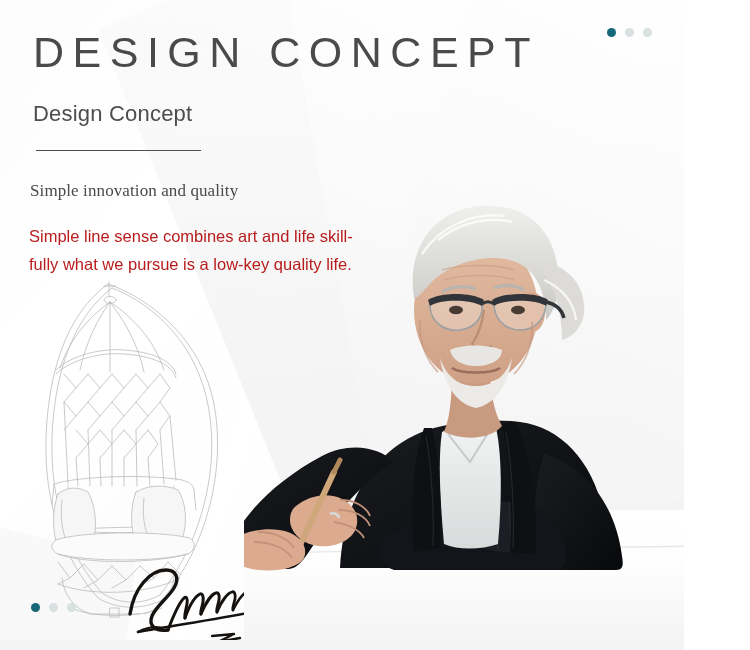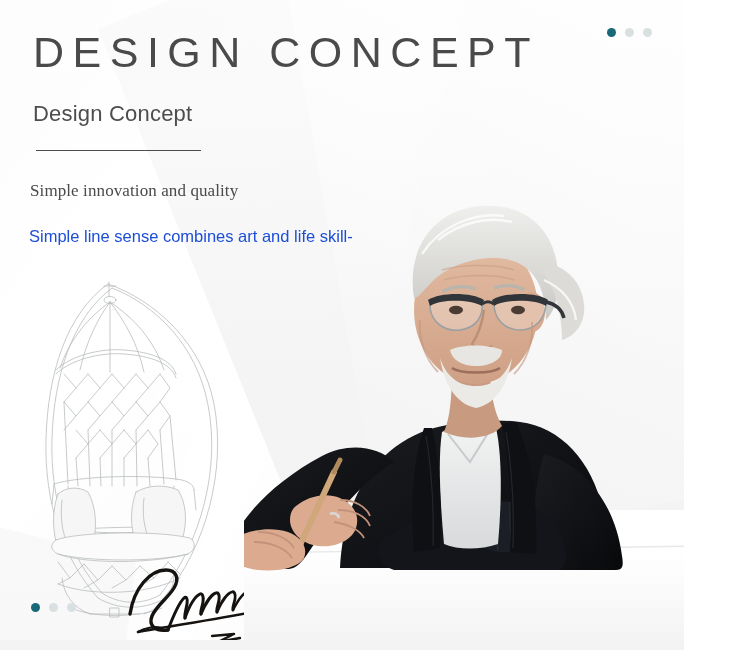--- a/index.html
+++ b/index.html
@@ -120,21 +120,21 @@
     color: #4a4a4a;
     letter-spacing: 0.1px;
     font-family: Liberation Serif, serif;
   }
   .body-copy {
     position: absolute;
     left: 29px; top: 222px;
     width: 400px;
     font-size: 16.5px;
     line-height: 28px;
-    color: #1d4ed8;
+    color: #b91c1c;
   }
   .body-copy .ln { display: block; white-space: nowrap; }
 
   
   .sketch {
     position: absolute;
     left: 12px; top: 278px;
     width: 240px; height: 340px;
   }
   .sketch svg { display: block; }
@@ -173,20 +173,21 @@
     <span class="dot"></span>
     <span class="dot"></span>
   </div>
 
   <div class="title">DESIGN CONCEPT</div>
   <div class="subtitle">Design Concept</div>
   <div class="rule"></div>
   <div class="lead">Simple innovation and quality</div>
   <div class="body-copy">
     <span class="ln">Simple line sense combines art and life skill-</span>
+    <span class="ln">fully what we pursue is a low-key quality life.</span>
   </div>
 
   <div class="sketch">
     <svg width="240" height="340" viewBox="0 0 240 340" fill="none" stroke="#b9bcbe" stroke-width="0.8" stroke-linecap="round" stroke-linejoin="round">
 
       <path d="M96 6 C54 36 36 96 34 160 C32 226 52 282 86 320"></path>
       <path d="M100 10 C60 40 42 98 40 160 C38 224 57 278 90 315"></path>
       <path d="M96 6 C142 22 190 64 202 126 C214 190 196 268 150 322"></path>
       <path d="M100 10 C144 27 185 68 196 127 C208 188 191 262 148 317"></path>
       <path d="M86 320 C106 332 130 332 150 322"></path>

